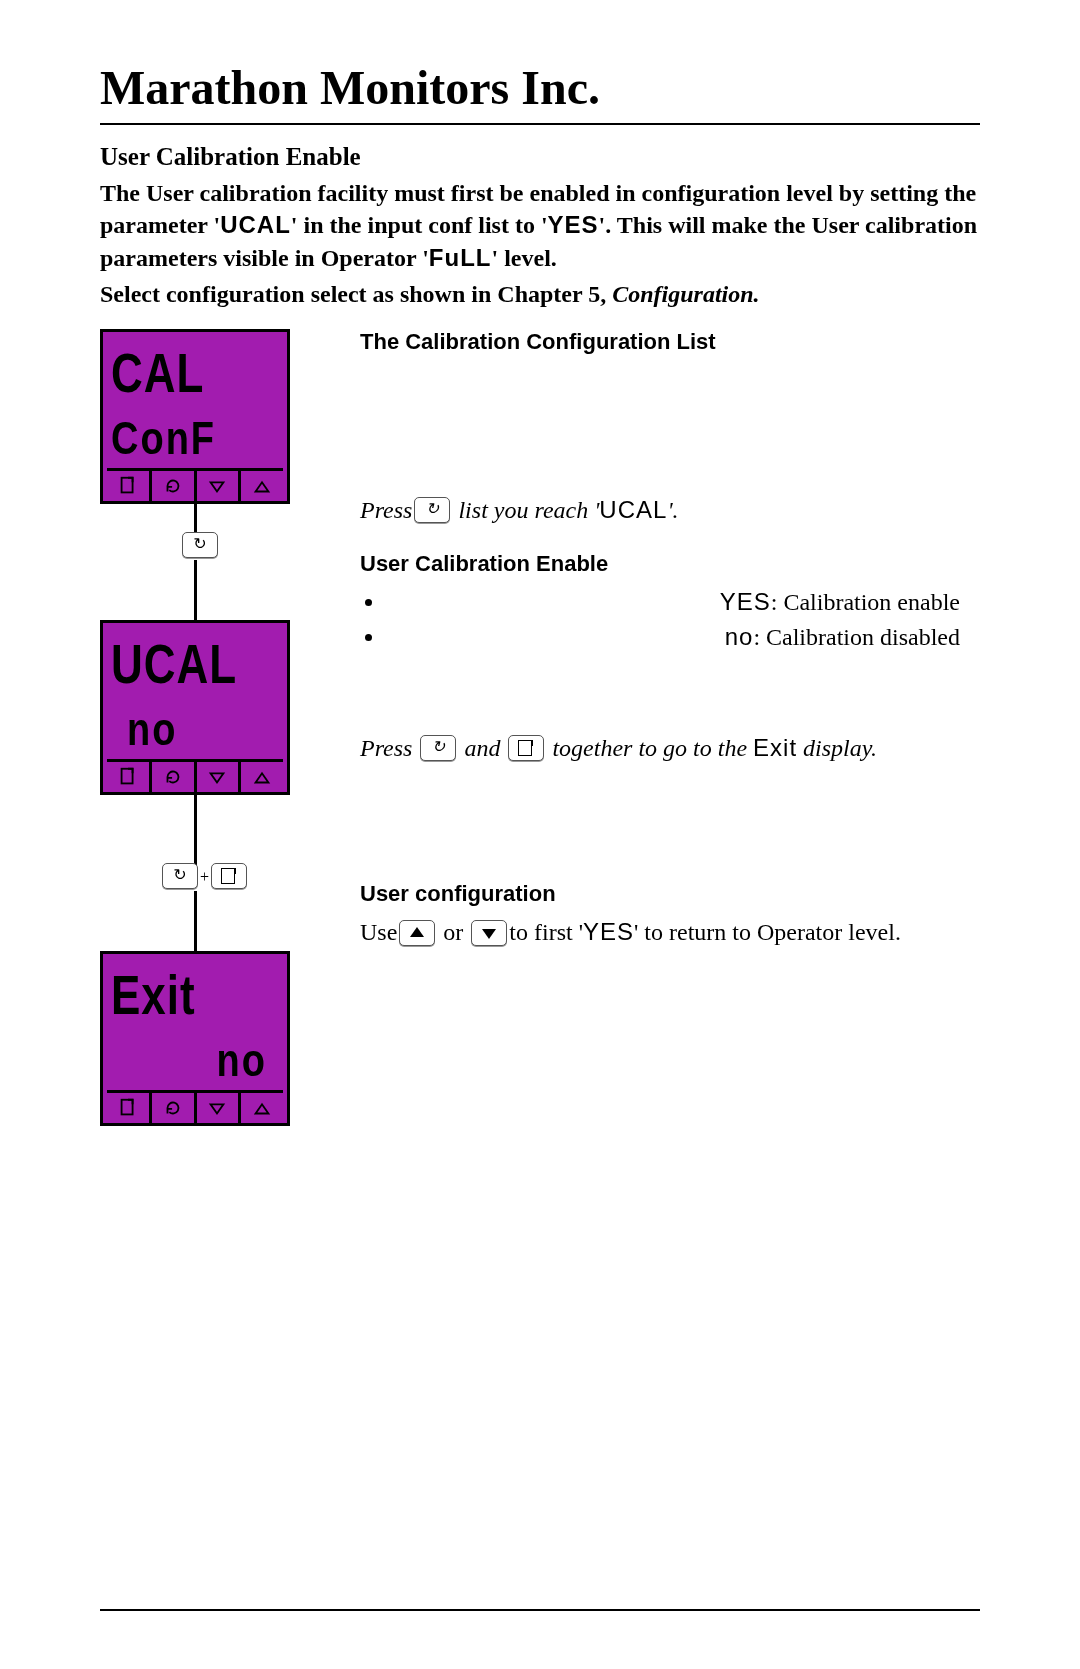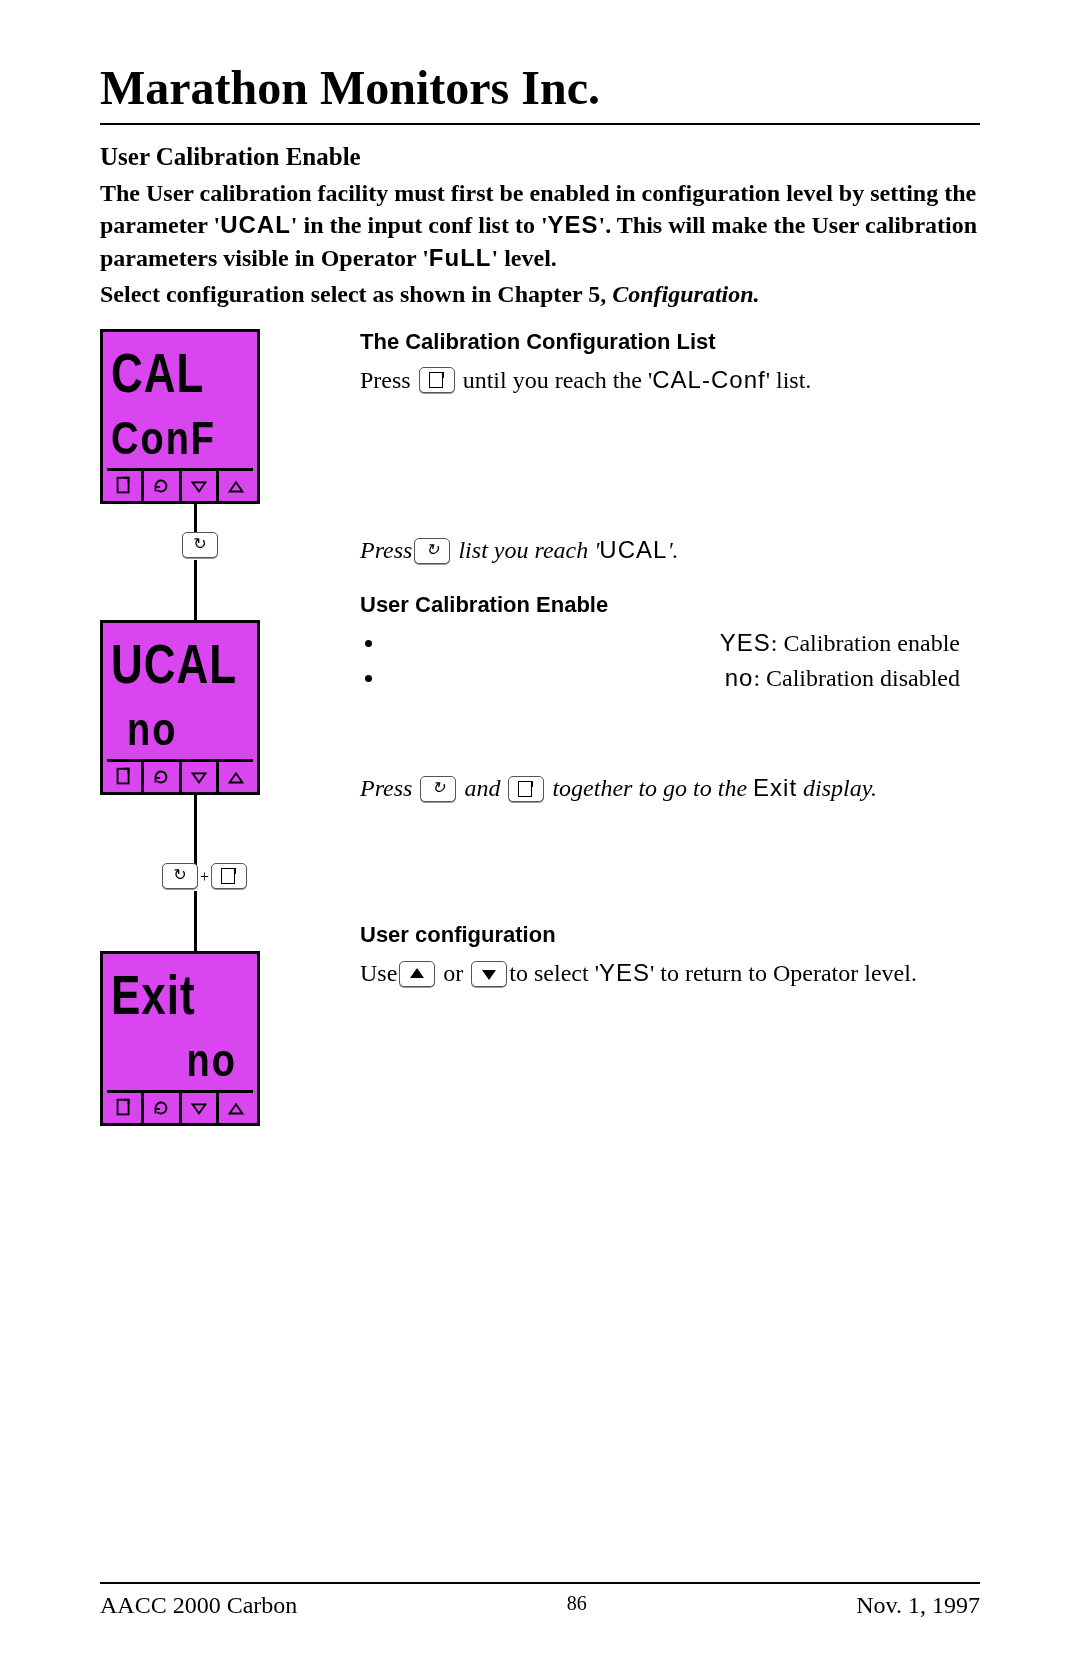--- a/index.html
+++ b/index.html
@@ -73,22 +73,22 @@
     margin: 2px 0 6px 0;
     padding-left: 26px;
   }
   .bullist li {
     font-size: 24px;
     line-height: 1.4;
     text-align: right;
   }
   .display-box {
     border: 3px solid #000;
-    width: 160px;
-    background: #d946ef;
+    width: 190px;
+    background: #a21caf;
     padding: 6px 4px 0 4px;
     box-sizing: border-box;
   }
   .d-line1 {
     font-family: Arial, Helvetica, sans-serif;
     font-size: 44px;
     font-weight: bold;
     letter-spacing: 1px;
     line-height: 1;
     padding: 6px 4px;
@@ -317,25 +317,20 @@
               <path d="M5 18 L19 18 L12 8 Z" fill="none" stroke="#000" stroke-width="2"></path>
             </svg>
           </div>
       </div>
     </div>
   </div>
 
   <div class="right-col">
 
     <div class="sub-heading">The Calibration Configuration List</div>
-    <p class="step-text">
-      <span>Press </span>
-      <span class="mini-btn page"></span>
-      <span> until you reach the '</span><span class="mono">CAL-Conf</span><span>' list.</span>
-    </p>
 
     <div style="height:130px;"></div>
 
     <p class="step-text i">
       <span>Press</span><span class="mini-btn loop"></span><span> list you reach '</span><span class="mono" style="font-style:normal;">UCAL</span><span>'.</span>
     </p>
 
     <div style="height:18px;"></div>
 
     <div class="sub-heading">User Calibration Enable</div>
@@ -347,26 +342,21 @@
     <div style="height:70px;"></div>
 
     <p class="step-text i">
       <span>Press </span><span class="mini-btn loop"></span><span> and </span><span class="mini-btn page"></span><span> together to go to the </span><span class="mono" style="font-style:normal;">Exit</span><span> display.</span>
     </p>
 
     <div style="height:110px;"></div>
 
     <div class="sub-heading">User configuration</div>
     <p class="step-text">
-      <span>Use</span><span class="mini-btn up"></span><span> or </span><span class="mini-btn down"></span><span>to select '</span><span class="mono">YES</span><span>' to return to Operator level.</span>
+      <span>Use</span><span class="mini-btn up"></span><span> or </span><span class="mini-btn down"></span><span>to first '</span><span class="mono">YES</span><span>' to return to Operator level.</span>
     </p>
 
   </div>
 </div>
 
 <div class="footer">
   <hr class="hr-bot">
-  <div class="footer-row">
-    <span>AACC 2000 Carbon</span>
-    <span class="footer-center">86</span>
-    <span>Nov.  1, 1997</span>
-  </div>
 </div>
 
 </body></html>

